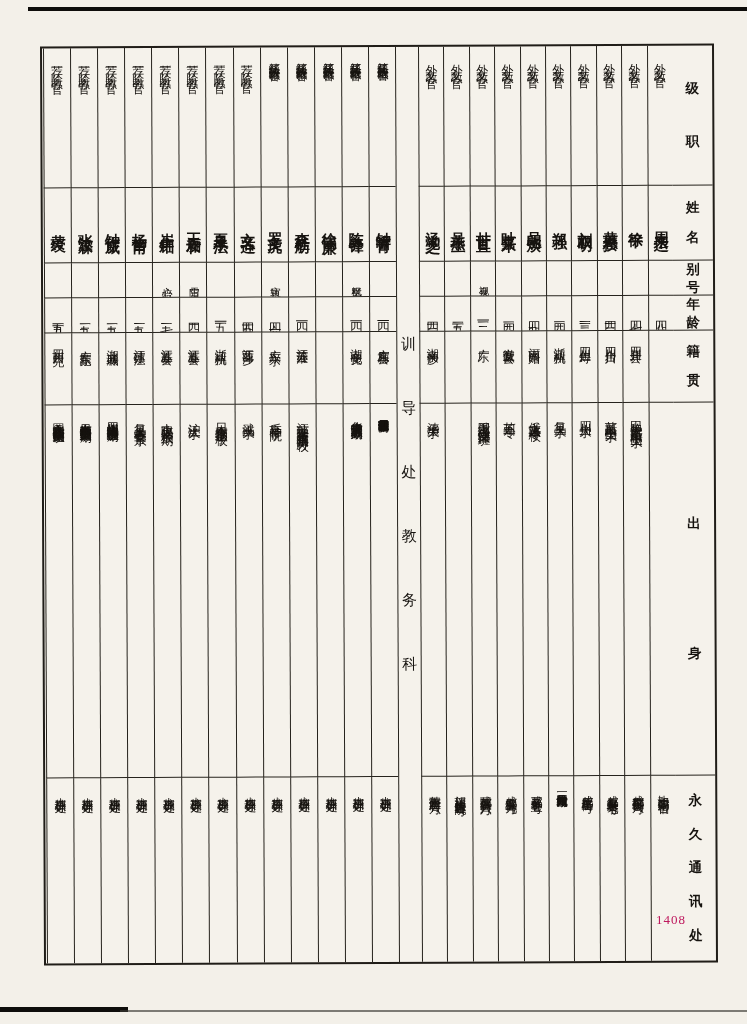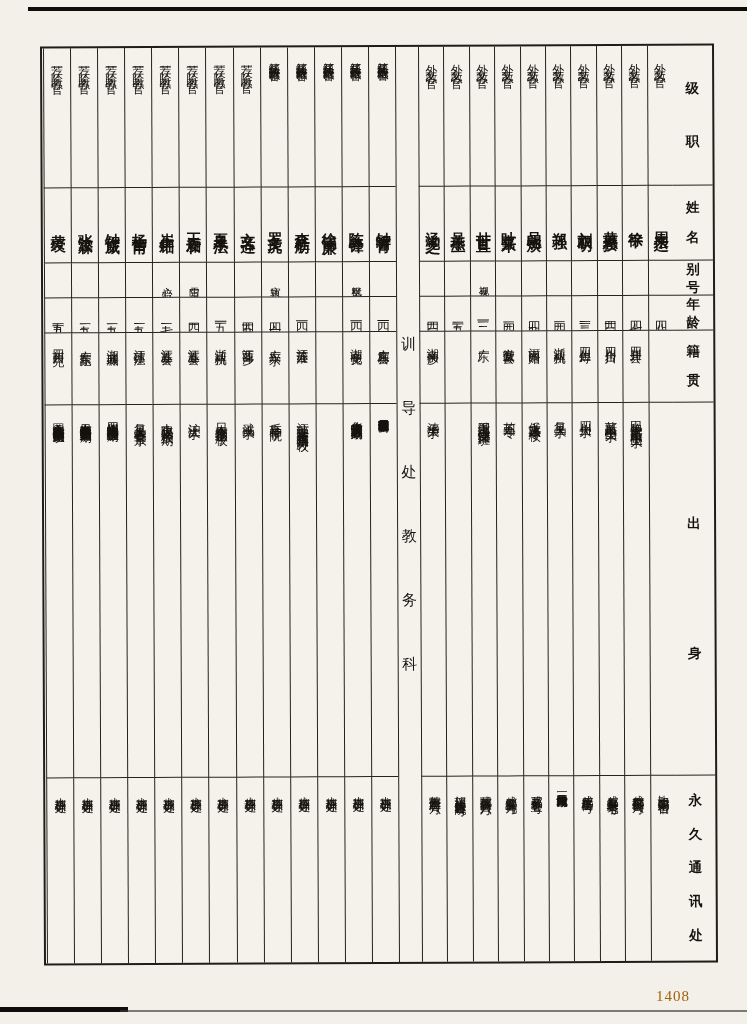--- a/index.html
+++ b/index.html
@@ -77,22 +77,22 @@
     border-left:1px solid #26231d;
     display:flex;justify-content:center;
   }
   .divider-chars{
     display:flex;flex-direction:column;align-items:center;
     padding-top:288px;gap:45px;
   }
   .divider-chars span{font-size:15px;}
 
   .page-number{
-    position:absolute;left:656px;top:988px;
-    font-size:15px;letter-spacing:1px;color:#a16207;
+    position:absolute;left:656px;top:912px;
+    font-size:13px;letter-spacing:1px;color:#be185d;
     font-family:"Liberation Serif",serif;
   }
 </style>
 </head>
 <body>
 
 <div class="page">
   <div class="artifact" style="left:28px;top:7px;width:719px;height:4px;"></div>
   <div class="artifact" style="left:0;top:1007px;width:128px;height:5px;"></div>
   <div class="artifact faint" style="left:120px;top:1010px;width:627px;height:2px;"></div>

